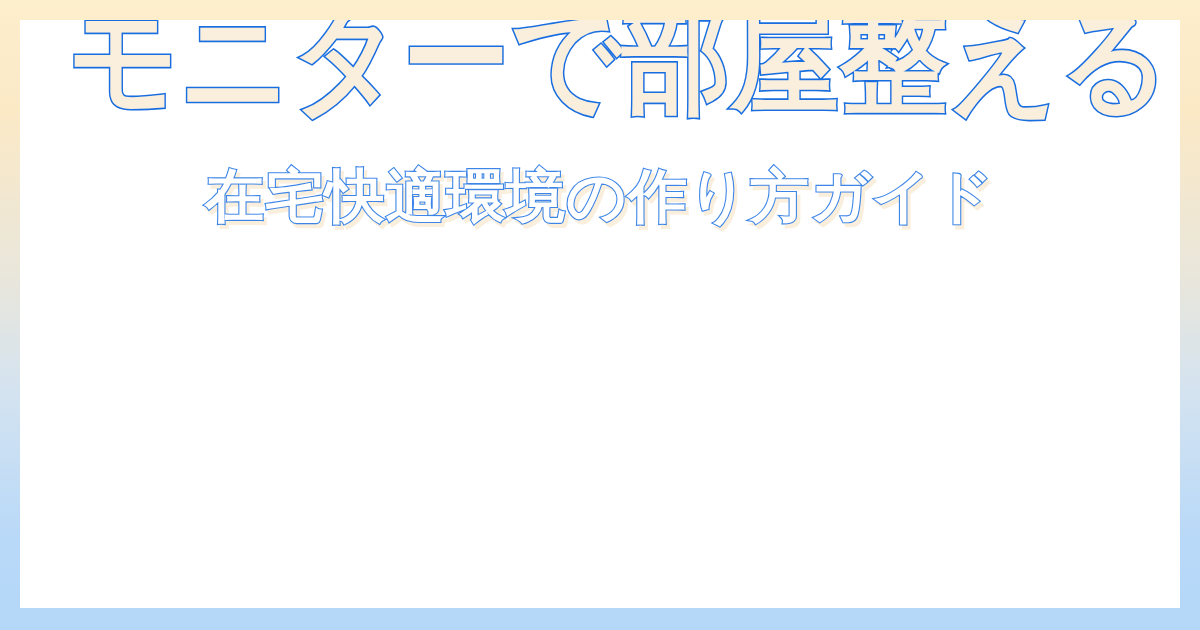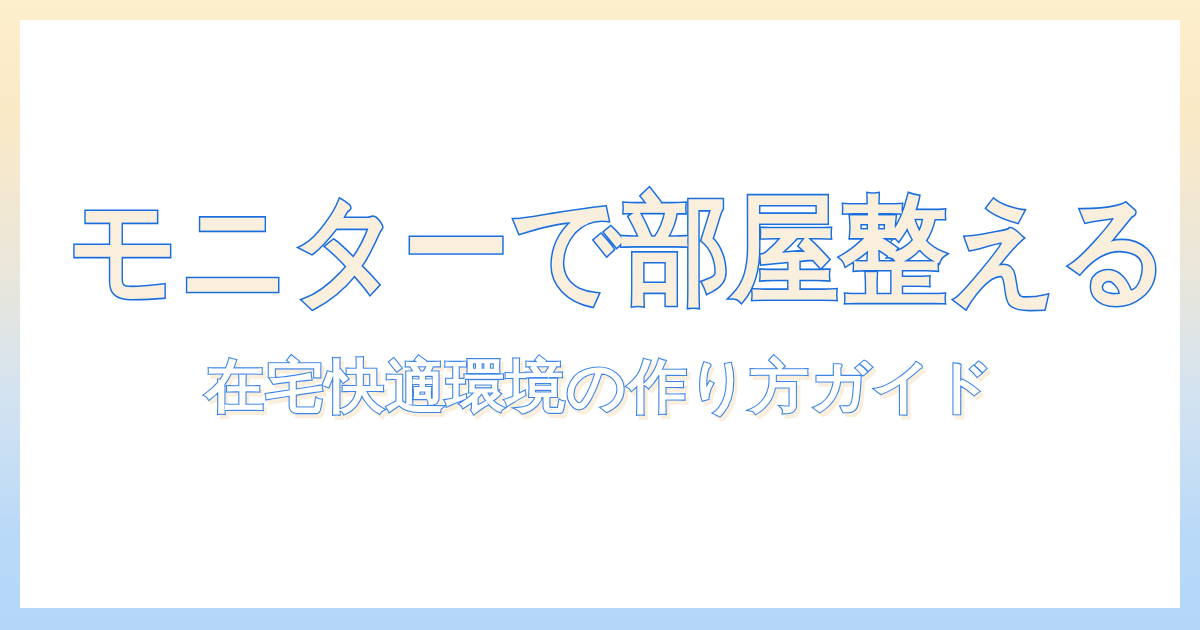--- a/index.html
+++ b/index.html
@@ -33,21 +33,21 @@
 
   .card-inner {
     position: absolute;
     left: 0;
     top: 0;
     right: 0;
     bottom: 0;
     display: flex;
     flex-direction: column;
     align-items: center;
-    justify-content: center;
+    justify-content: flex-start;
   }
 
   
   .title-wrap {
     position: relative;
     width: 100%;
     text-align: center;
     margin-top: -22px;
   }
 

